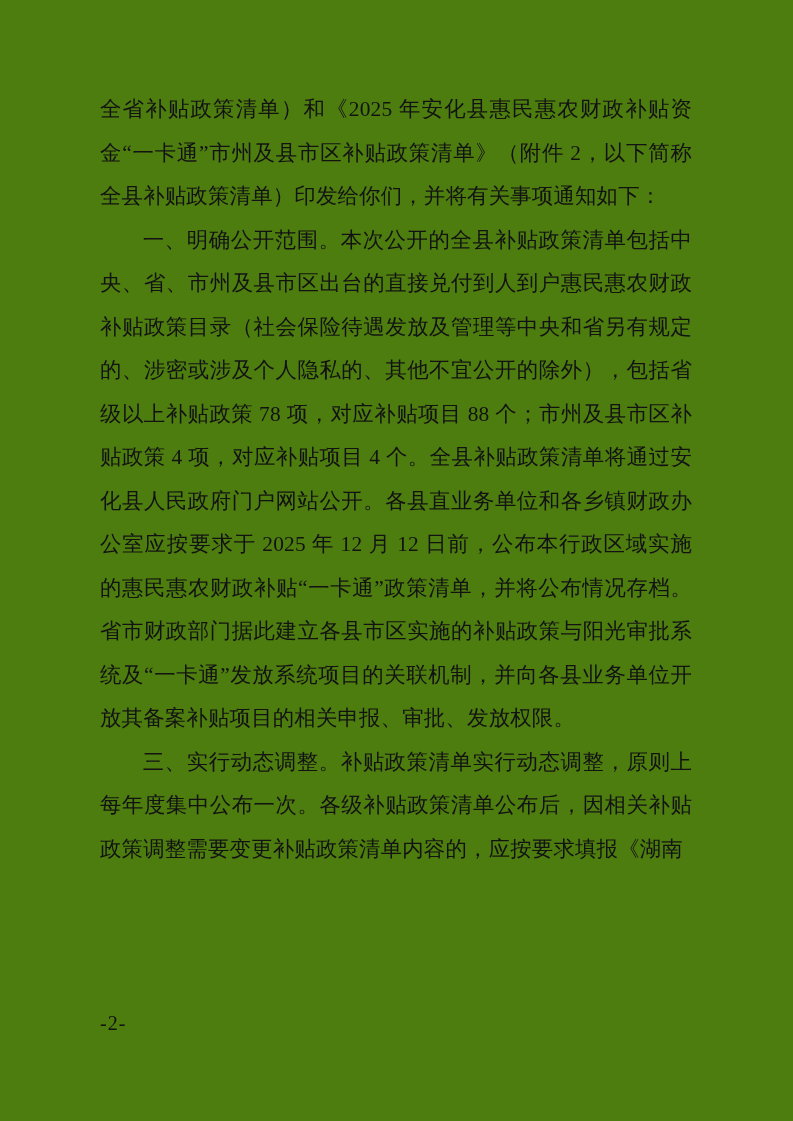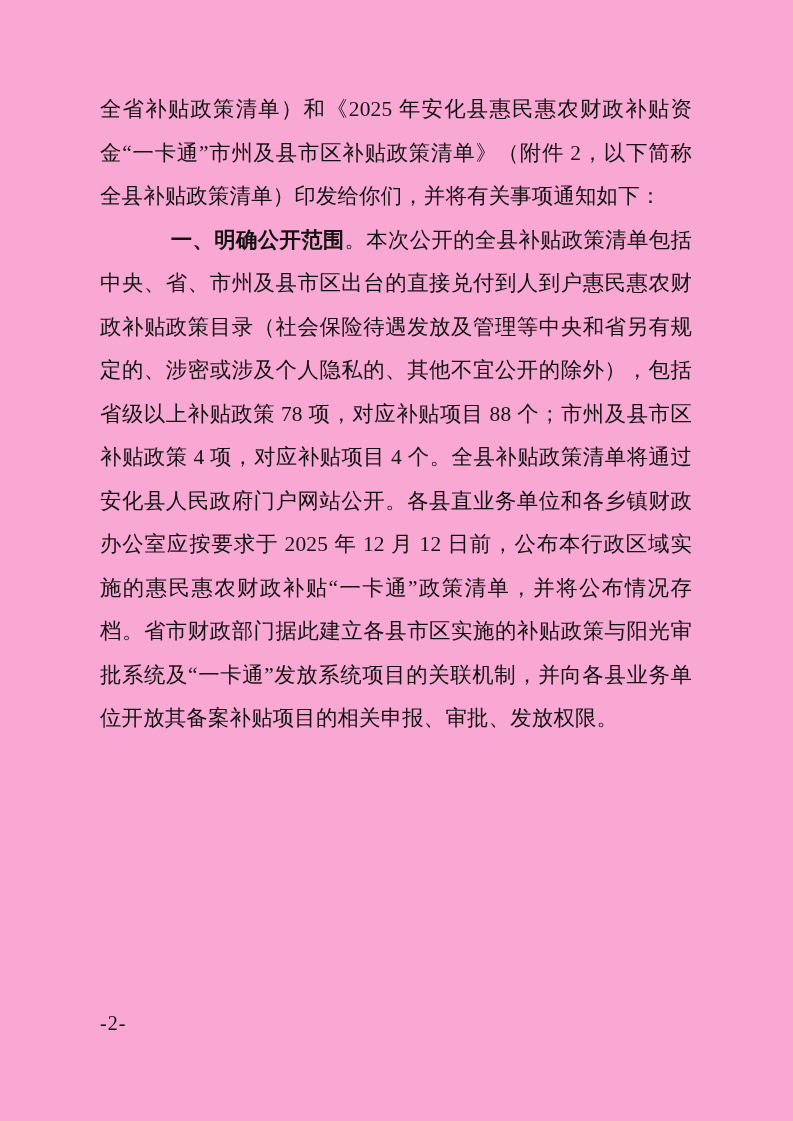--- a/index.html
+++ b/index.html
@@ -14,43 +14,42 @@
     font-family: "Liberation Serif", "DejaVu Serif", serif;
     color: #141414;
     overflow: hidden;
   }
   .page {
     position: absolute;
     left: 0;
     top: 0;
     width: 793px;
     height: 1121px;
-    background: #f9a8d4;
+    background: #4d7c0f;
   }
   .content {
     position: absolute;
     left: 100px;
     top: 88px;
     width: 592px;
   }
   .para {
     font-size: 21.4px;
     line-height: 43.5px;
     text-align: justify;
     text-justify: inter-ideograph;
     margin: 0;
     letter-spacing: 0.2px;
     color: #121212;
   }
   .indent {
     text-indent: 2em;
   }
   .bold {
-    font-weight: bold;
-    margin-left: 28px;
+    font-weight: normal;
   }
   .page-number {
     position: absolute;
     left: 100px;
     top: 1009px;
     font-size: 20px;
     line-height: 28px;
     color: #121212;
     letter-spacing: 1px;
   }
@@ -65,18 +64,21 @@
 
     <p class="para">
       <span class="seg">全省补贴政策清单）和《2025 年安化县惠民惠农财政补贴资金“一卡通”市州及县市区补贴政策清单》（附件 2，以下简称全县补贴政策清单）印发给你们，并将有关事项通知如下：</span>
     </p>
 
     <p class="para indent">
       <span class="seg bold">一、明确公开范围</span><span class="seg">。本次公开的全县补贴政策清单包括中央、省、市州及县市区出台的直接兑付到人到户惠民惠农财政补贴政策目录（社会保险待遇发放及管理等中央和省另有规定的、涉密或涉及个人隐私的、其他不宜公开的除外），包括省级以上补贴政策 78 项，对应补贴项目 88 个；市州及县市区补贴政策 4 项，对应补贴项目 4 个。全县补贴政策清单将通过安化县人民政府门户网站公开。各县直业务单位和各乡镇财政办公室应按要求于 2025 年 12 月 12 日前，公布本行政区域实施的惠民惠农财政补贴“一卡通”政策清单，并将公布情况存档。省市财政部门据此建立各县市区实施的补贴政策与阳光审批系统及“一卡通”发放系统项目的关联机制，并向各县业务单位开放其备案补贴项目的相关申报、审批、发放权限。</span>
     </p>
 
 
+    <p class="para indent">
+      <span class="seg bold">三、实行动态调整</span><span class="seg">。补贴政策清单实行动态调整，原则上每年度集中公布一次。各级补贴政策清单公布后，因相关补贴政策调整需要变更补贴政策清单内容的，应按要求填报《湖南</span>
+    </p>
 
   </div>
 
   <div class="page-number">-2-</div>
 
 </div>
 
 </body></html>

